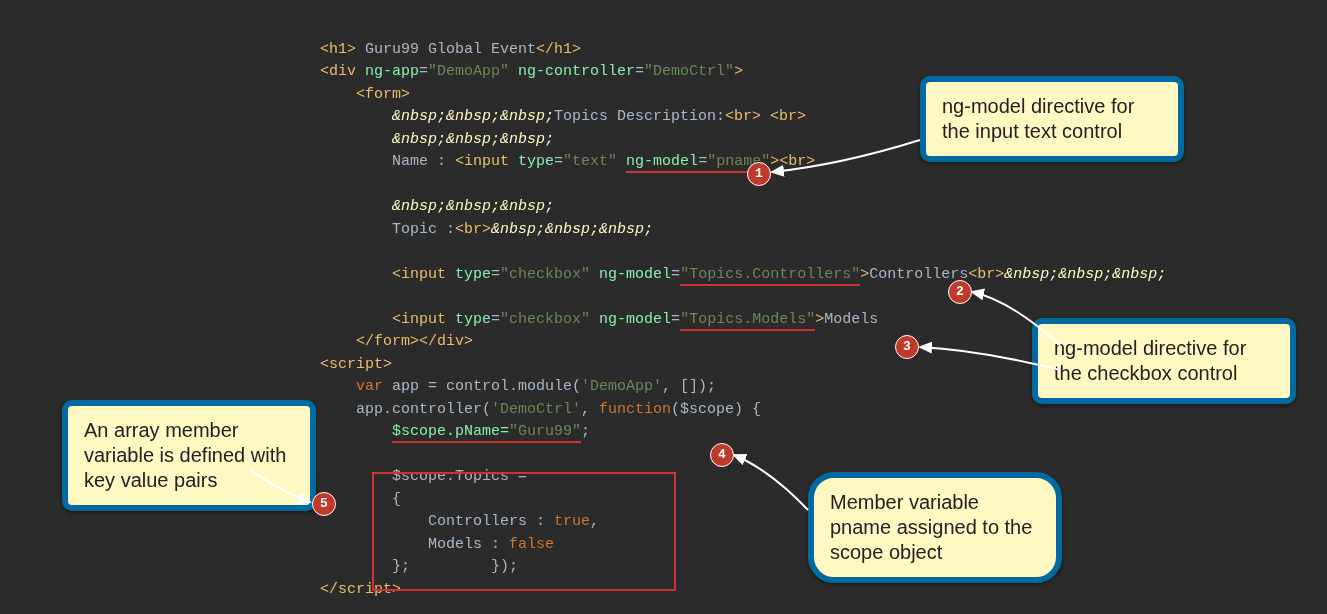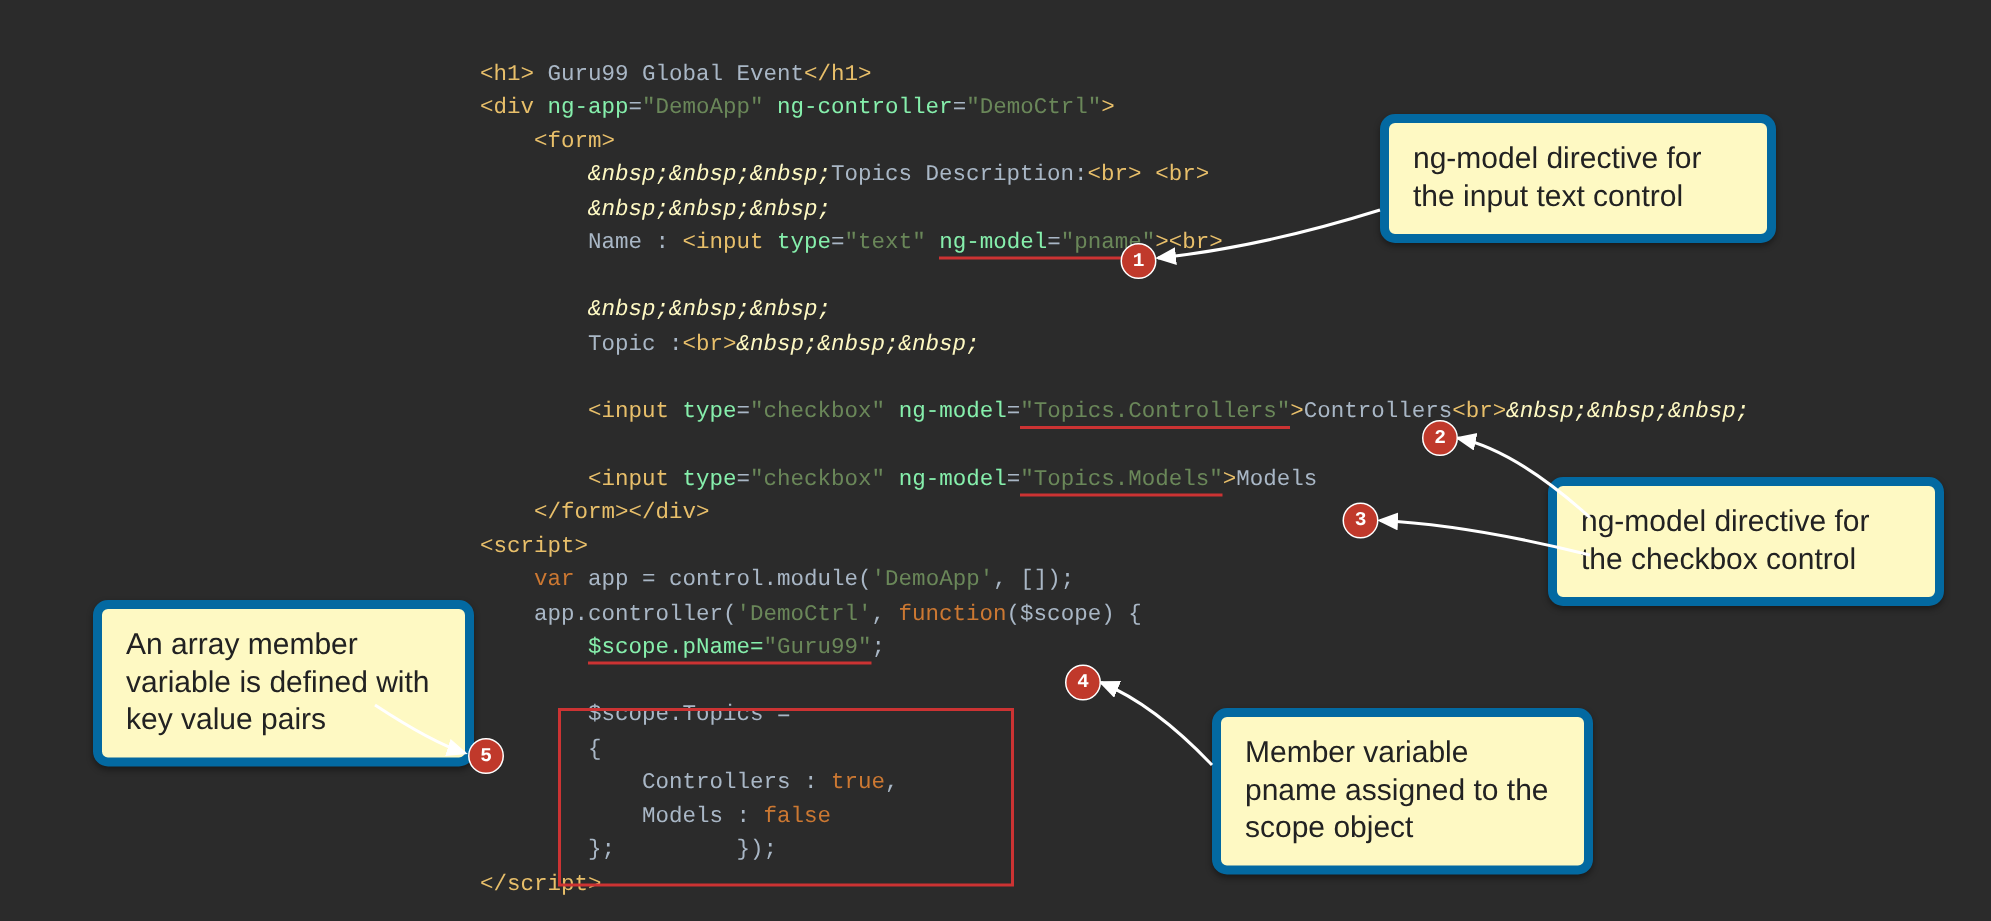--- a/index.html
+++ b/index.html
@@ -99,21 +99,21 @@
 <span class="t-text">            Controllers : </span><span class="t-kw">true</span><span class="t-text">,</span>
 <span class="t-text">            Models : </span><span class="t-kw">false</span>
 <span class="t-text">        };         });</span>
 <span class="t-tag">&lt;/script&gt;</span>
 </div>
 
 <div class="red-box" style="left:372px; top:472px; width:300px; height:115px;"></div>
 
 <div class="callout" style="left:920px; top:76px; width:220px;">ng-model directive for the input text control</div>
 <div class="callout" style="left:1032px; top:318px; width:220px;">ng-model directive for the checkbox control</div>
-<div class="callout" style="left:808px; top:472px; width:210px;">Member variable pname assigned to the scope object</div>
+<div class="callout" style="left:808px; top:472px; width:210px;border-radius:26px;">Member variable pname assigned to the scope object</div>
 <div class="callout" style="left:30px; top:400px; width:210px;margin-left:32px;">An array member variable is defined with key value pairs</div>
 
 <div class="badge" style="left:747px; top:162px;">1</div>
 <div class="badge" style="left:948px; top:280px;">2</div>
 <div class="badge" style="left:895px; top:335px;">3</div>
 <div class="badge" style="left:710px; top:443px;">4</div>
 <div class="badge" style="left:312px; top:492px;">5</div>
 
 <svg class="arrows">
   <defs>

